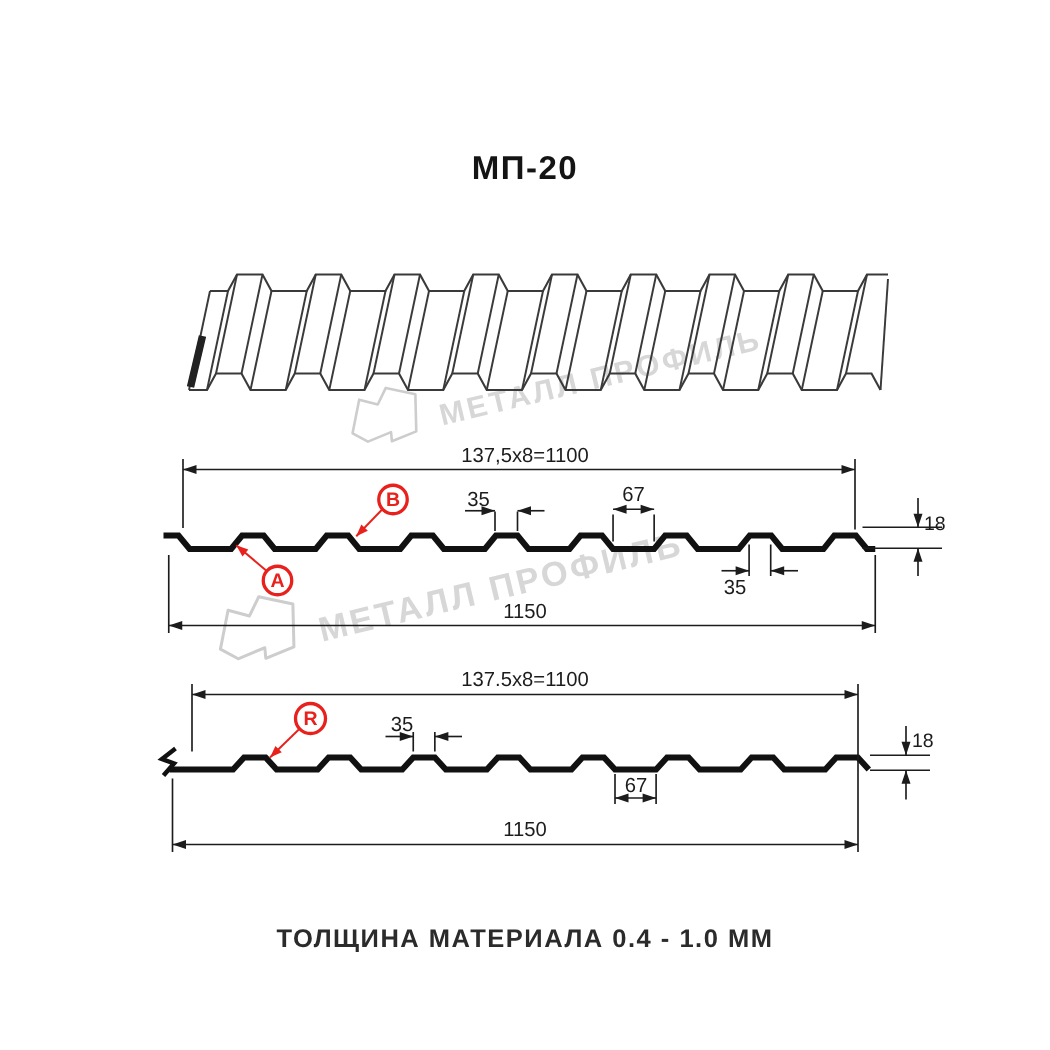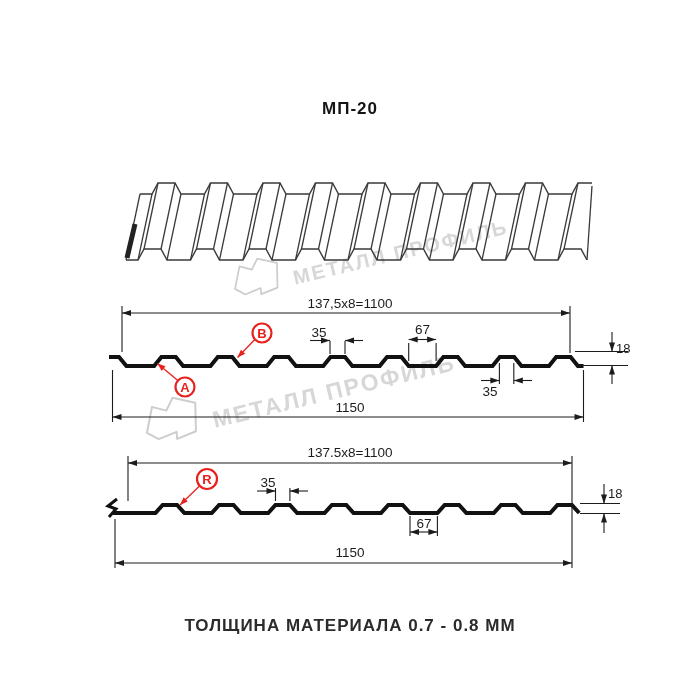--- a/index.html
+++ b/index.html
@@ -1,21 +1,21 @@
 <!DOCTYPE html>
 <html><head>
 <meta charset="utf-8">
 <style>
   html,body{margin:0;padding:0;background:#fff;}
   .canvas{position:relative;width:700px;height:700px;background:#ffffff;overflow:hidden;
           font-family:"Liberation Sans",sans-serif;}
   .title{position:absolute;top:56px;left:0;width:700px;text-align:center;
          font-size:35px;font-weight:700;letter-spacing:2px;color:#141414;}
   .subtitle{position:absolute;top:99px;left:0;width:700px;text-align:center;
-         font-size:17px;font-weight:700;letter-spacing:1px;color:#141414;}
+         font-size:22px;font-weight:700;letter-spacing:1px;color:#141414;}
   .footer{position:absolute;top:616px;left:0;width:700px;text-align:center;
          font-size:17px;font-weight:700;letter-spacing:1px;color:#2b2b2b;}
   .wm{position:absolute;display:flex;align-items:flex-end;gap:10px;
       transform:rotate(-13.5deg);transform-origin:left bottom;z-index:1;pointer-events:none;}
   .wm-text{font-weight:700;color:#d7d7d7;letter-spacing:2px;white-space:nowrap;}
   .wm-a{left:236px;top:262px;}
   .wm-a .wm-text{font-size:20px;}
   .wm-b{left:148px;top:402px;}
   .wm-b .wm-text{font-size:23px;}
   svg.draw{position:absolute;left:0;top:0;z-index:2;}
@@ -160,14 +160,14 @@
       <polygon points="115,563 124,560 124,566" fill="#1c1c1c"></polygon>
       <polygon points="572,563 563,566 563,560" fill="#1c1c1c"></polygon>
       <text x="350" y="557" text-anchor="middle" font-size="13.5" font-family="&quot;Liberation Sans&quot;,sans-serif" fill="#1c1c1c" font-weight="normal">1150</text>
       <circle cx="207" cy="479" r="10" fill="#ffffff" stroke="#e8211d" stroke-width="2.2"></circle>
       <text x="207" y="483.5" text-anchor="middle" font-size="13" font-family="&quot;Liberation Sans&quot;,sans-serif" fill="#e8211d" font-weight="bold">R</text>
       <line x1="199.2" y1="486.3" x2="180" y2="505" stroke="#e8211d" stroke-width="1.3"></line>
       <polygon points="180,505 183.63783178700365,497.2691410639266 187.8241366742017,501.5673792368786" fill="#e8211d"></polygon>
     </svg>
 
   <div class="subtitle txtlayer">МП-20</div>
-  <div class="footer txtlayer">ТОЛЩИНА МАТЕРИАЛА 0.7 - 0.8 ММ</div>
+  <div class="footer txtlayer">ТОЛЩИНА МАТЕРИАЛА 0.4 - 1.0 ММ</div>
 </div>
 
 </body></html>

